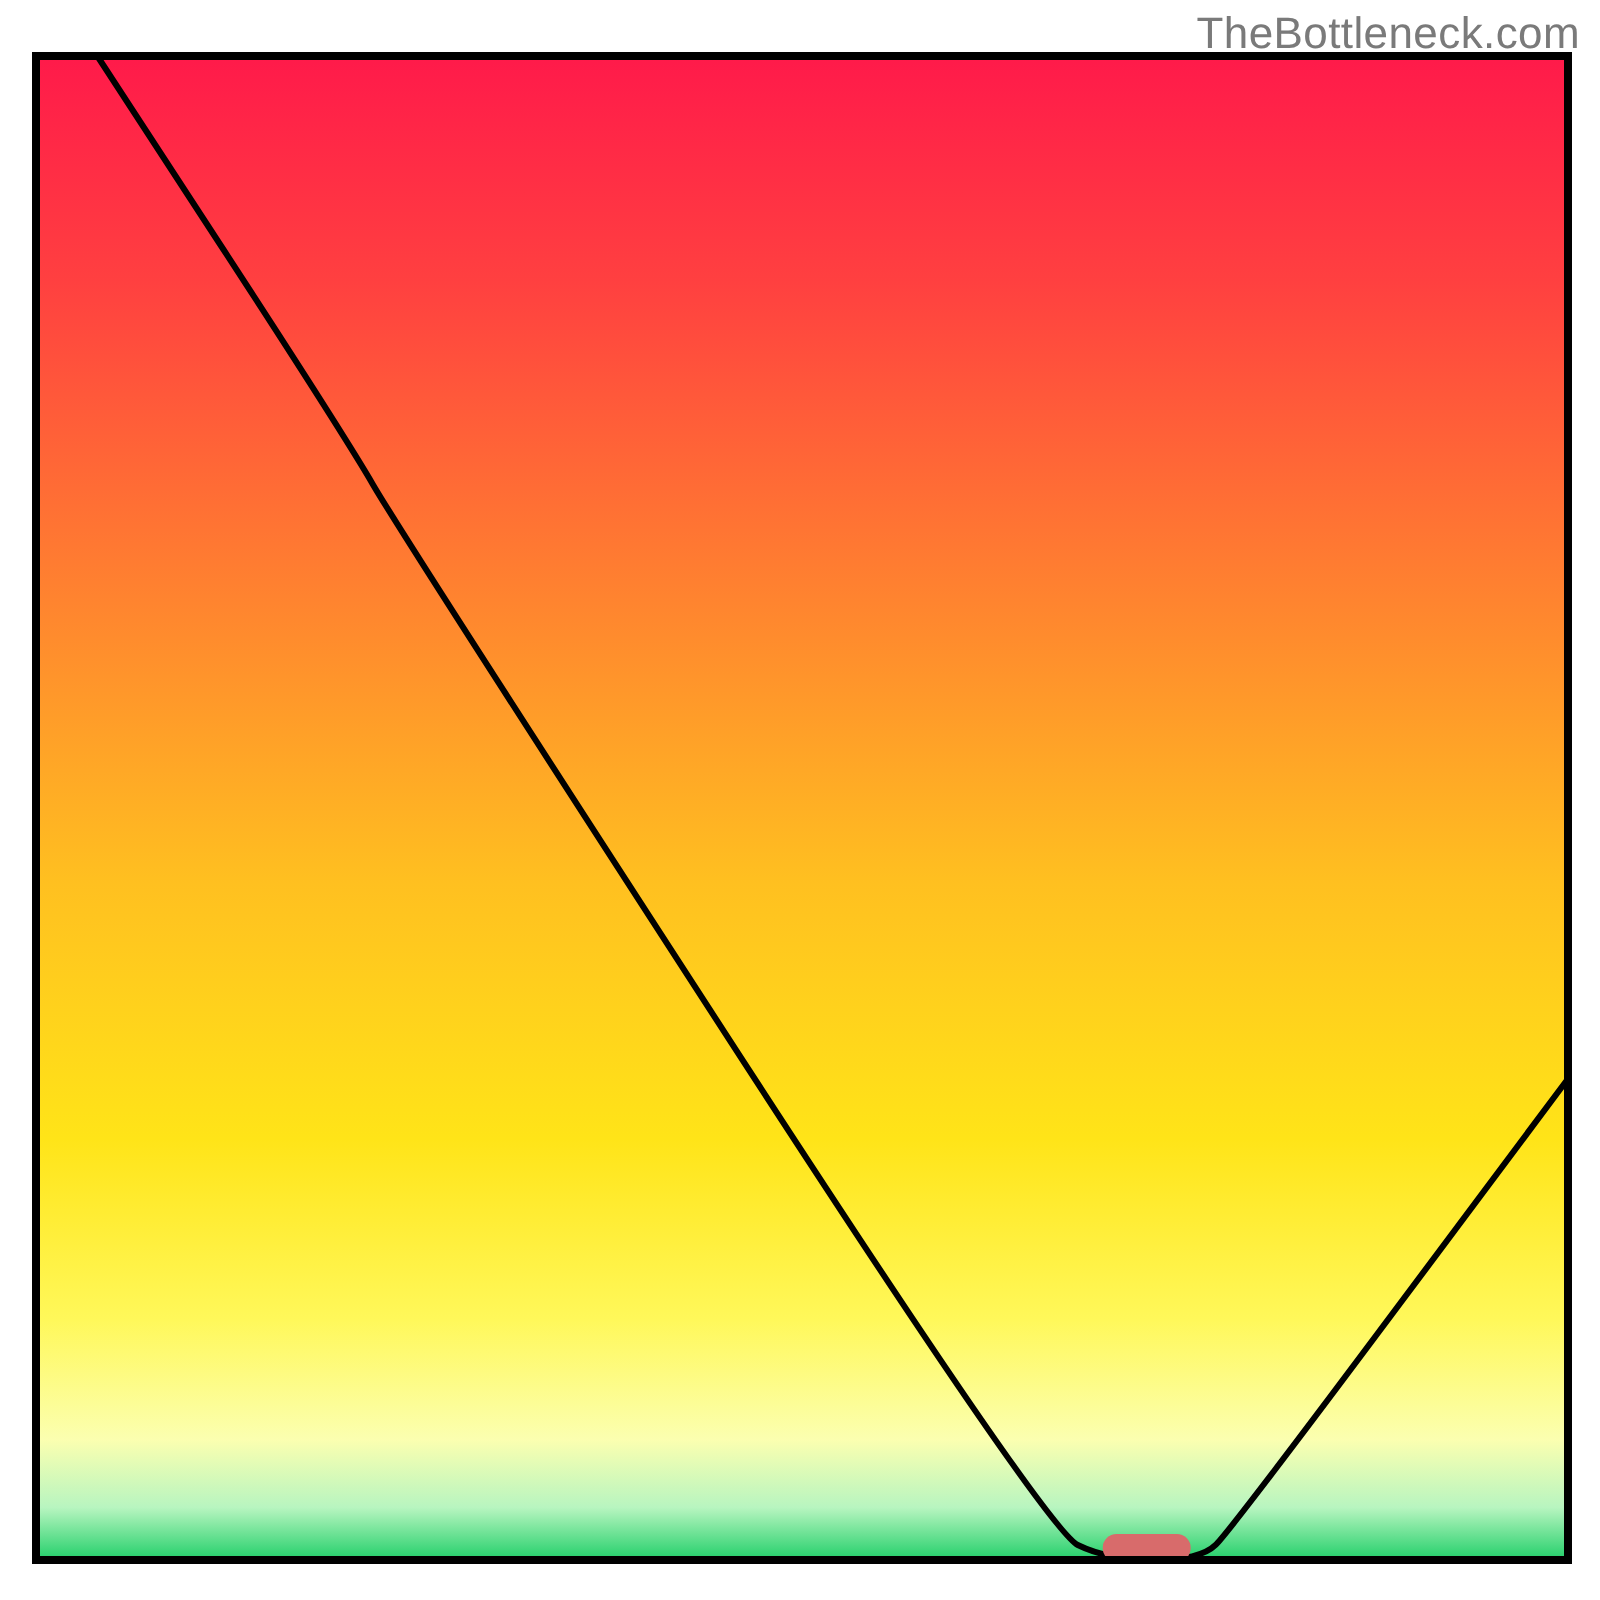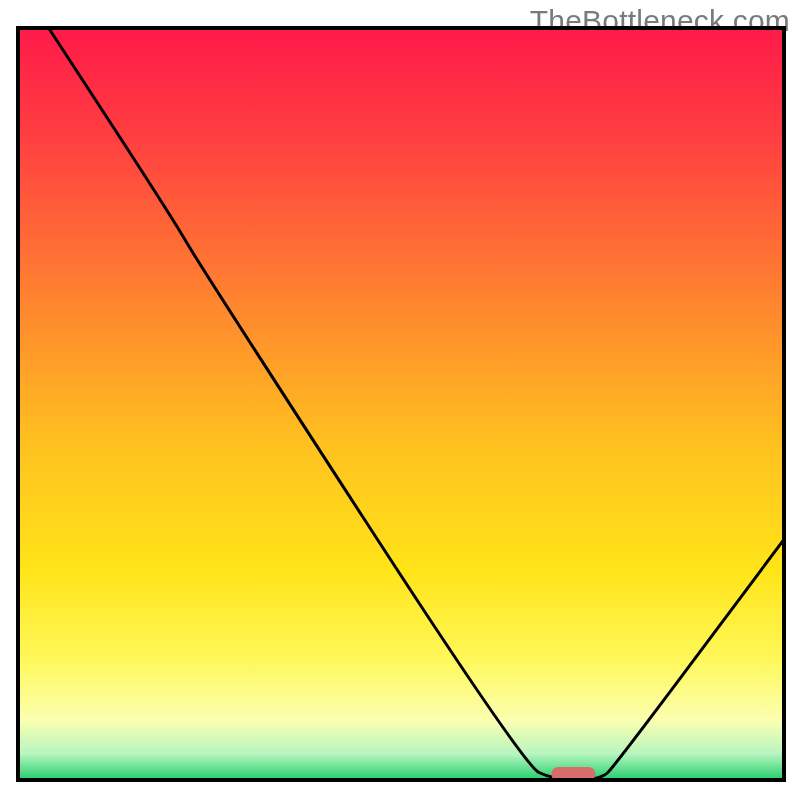--- a/index.html
+++ b/index.html
@@ -12,21 +12,21 @@
   }
   .container {
     position: relative;
     width: 800px;
     height: 800px;
   }
   .attribution {
     position: absolute;
     top: 4px;
     right: 10px;
-    font-size: 30px;
+    font-size: 22px;
     color: #7a7a7a;
     font-weight: 500;
     letter-spacing: 0.2px;
   }
   svg.chart {
     position: absolute;
     left: 0;
     top: 0;
   }
 </style>

